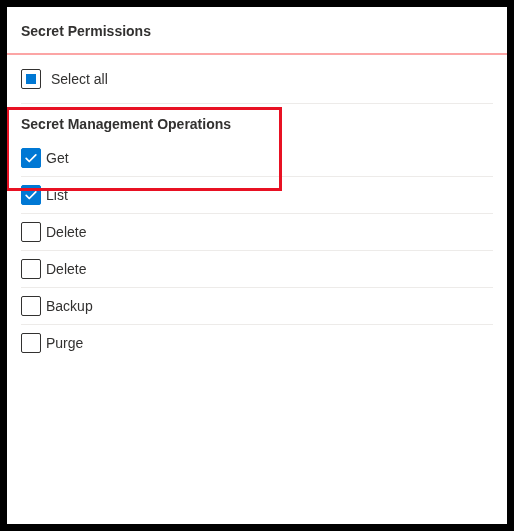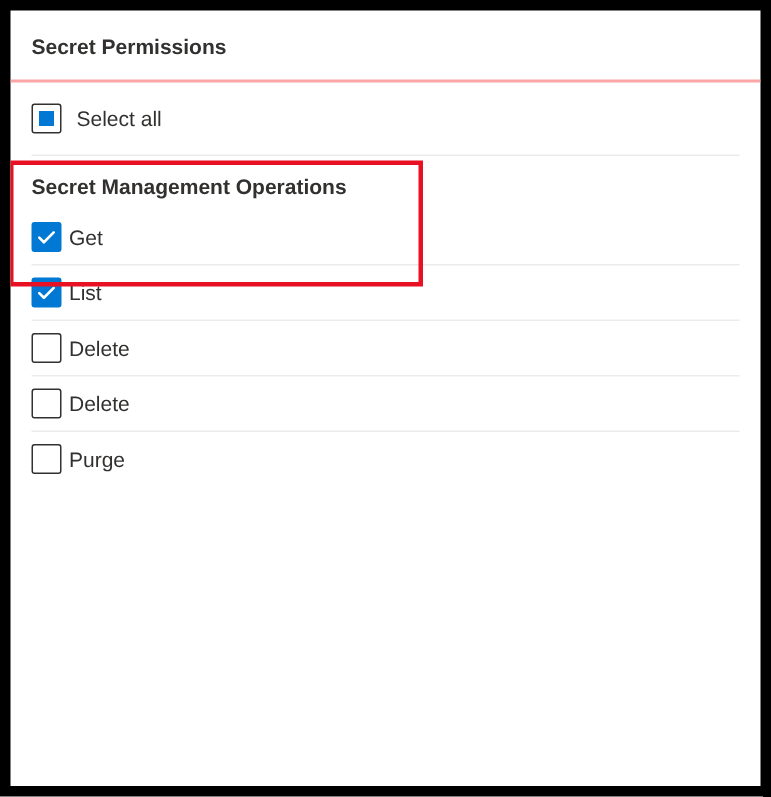--- a/index.html
+++ b/index.html
@@ -134,20 +134,26 @@
         <span class="option-label">Delete</span>
       </div>
 
       <div class="option-row">
         <div class="checkbox">
           
         </div>
         <span class="option-label">Delete</span>
       </div>
 
+      <div class="option-row">
+        <div class="checkbox">
+          
+        </div>
+        <span class="option-label">Backup</span>
+      </div>
 
 
 
       <div class="option-row" style="border-bottom:none;">
         <div class="checkbox">
           
         </div>
         <span class="option-label">Purge</span>
       </div>
     </div>

